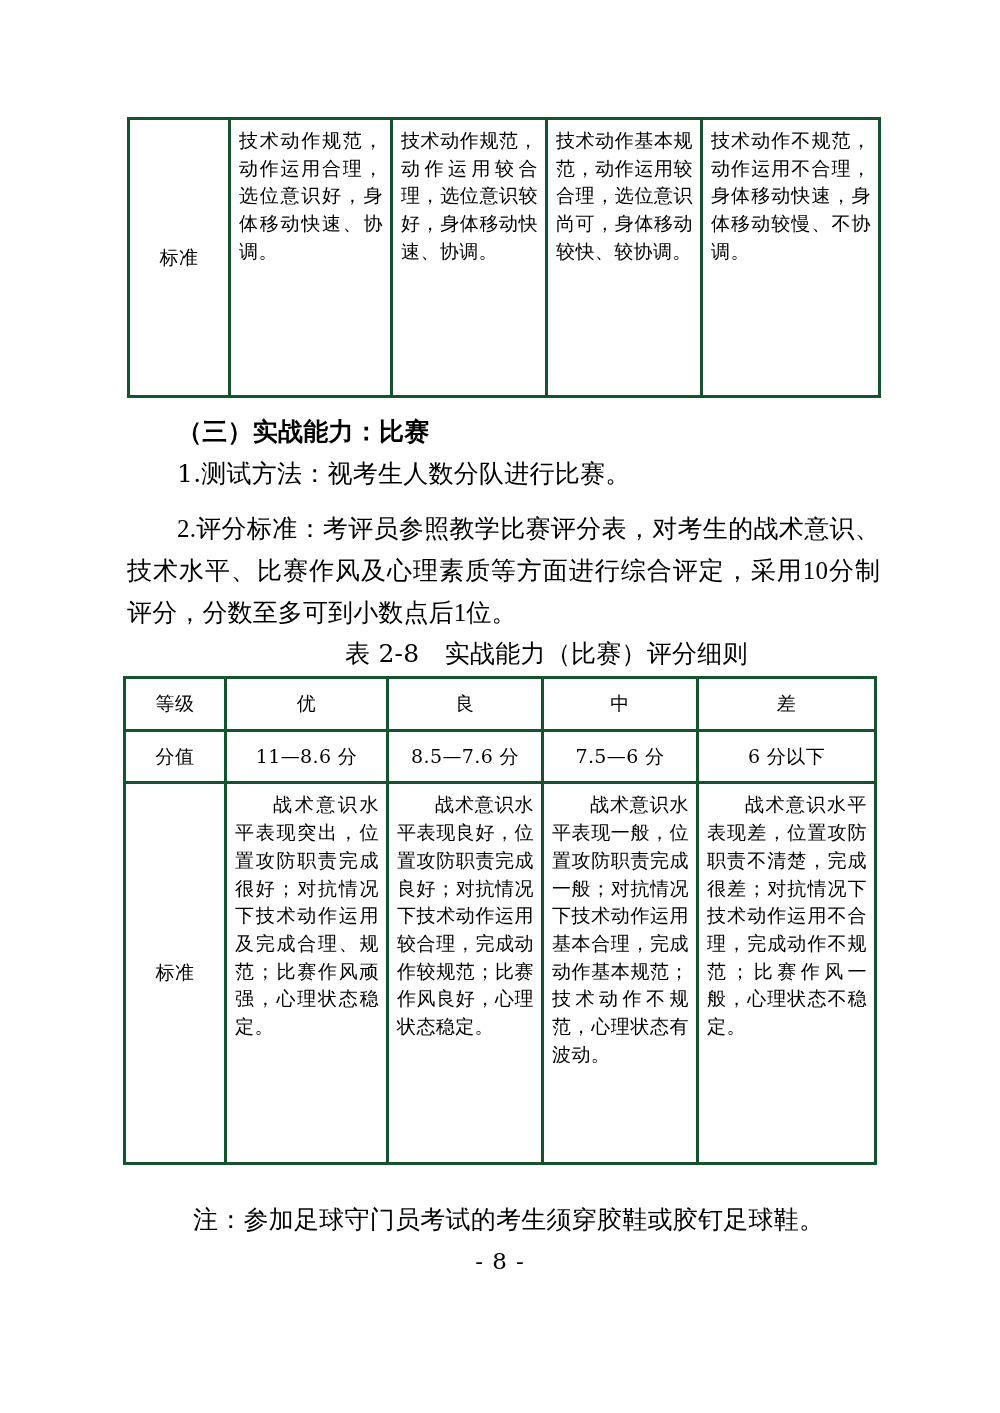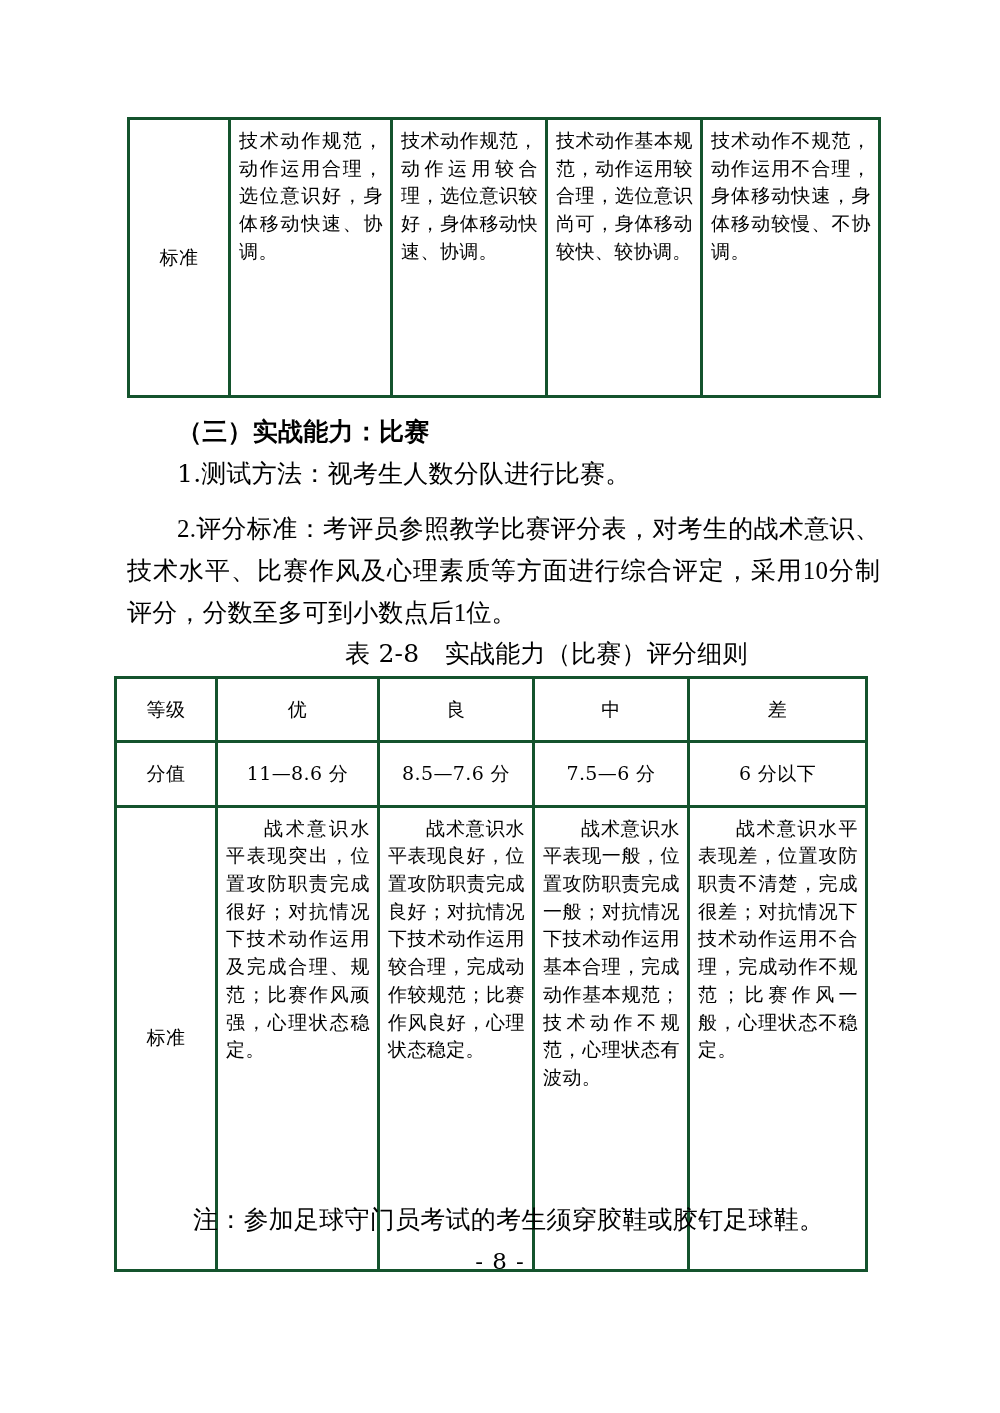--- a/index.html
+++ b/index.html
@@ -155,21 +155,21 @@
   </table>
 
   <div class="para bold" style="left:177px; top:419px;">（三）实战能力：比赛</div>
 
   <div class="para" style="left:177px; top:461px;">1.测试方法：视考生人数分队进行比赛。</div>
 
   <div class="para-block indent2" style="left:127px; top:508px; width:753px;font-family:Liberation Serif, serif;">2.评分标准：考评员参照教学比赛评分表，对考生的战术意识、技术水平、比赛作风及心理素质等方面进行综合评定，采用10分制评分，分数至多可到小数点后1位。</div>
 
   <div class="tbl-title" style="left:317px; top:637px;margin-left:28px;">表 2-8　实战能力（比赛）评分细则</div>
 
-  <table class="doc-table thick-frame" style="left:114px; top:676px; width:751px; height:596px;">
+  <table class="doc-table thick-frame" style="left:123px; top:676px; width:751px; height:489px;">
     <colgroup>
       <col style="width:101px">
       <col style="width:162px">
       <col style="width:155px">
       <col style="width:155px">
       <col style="width:178px">
     </colgroup>
     <tbody>
       <tr>
         <td class="hdr-cell">等级</td>

